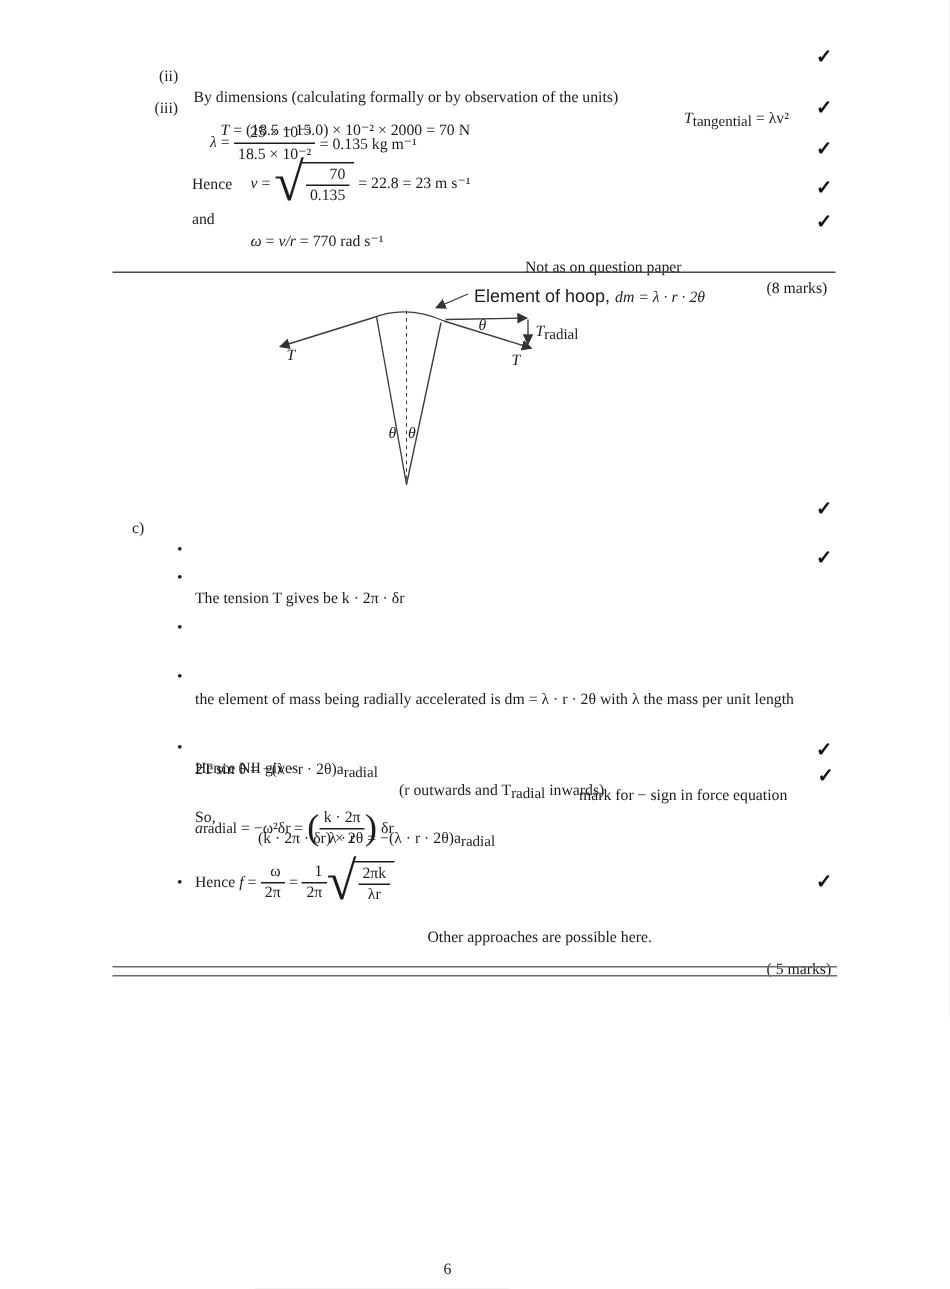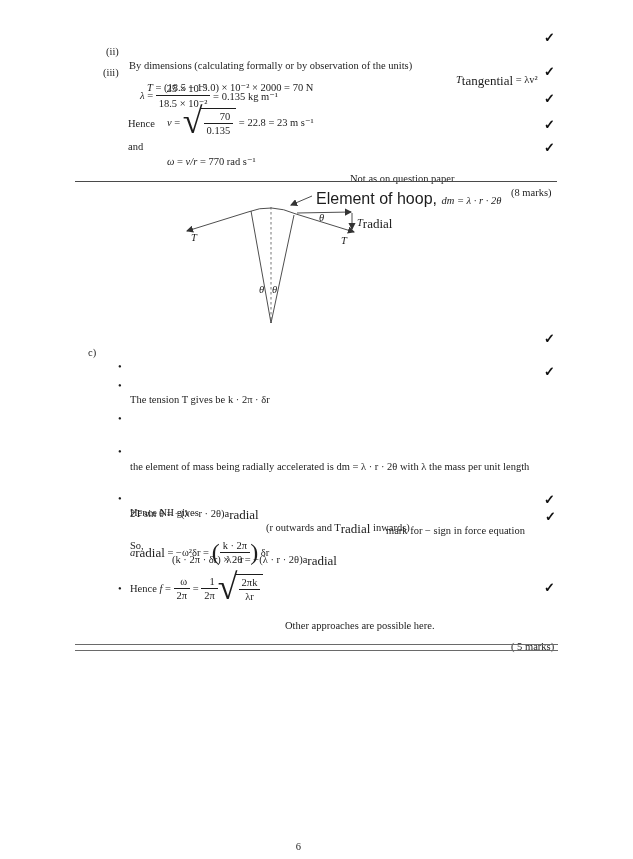--- a/index.html
+++ b/index.html
@@ -5,32 +5,32 @@
   html,body{margin:0;padding:0;background:#e9e9e9;}
   .page{
     position:relative; width:633px; height:859px; background:#ffffff;
     font-family:"Liberation Serif","DejaVu Serif",serif;
     color:#1c1c1c; font-size:10.5px; overflow:hidden; margin:0 auto;
   }
   .row{position:absolute; left:0; width:586px; white-space:pre; line-height:14px;}
   .abs{position:absolute; white-space:pre;}
   .mrow{position:absolute; display:inline-flex; align-items:center; white-space:pre;}
   i{font-style:italic;}
-  sub{font-size:13px; vertical-align:-2px; font-style:normal;}
+  sub{font-size:10px; vertical-align:-2px; font-style:normal;}
   .frac{display:inline-block; text-align:center; vertical-align:middle;}
   .frac .num{display:block; border-bottom:0.9px solid #1c1c1c; padding:0 3px 1px;text-align:right;}
   .frac .den{display:block; padding:1px 3px 0;}
   .sqrt{display:inline-flex; align-items:center;}
   .rsym{font-size:36px; line-height:0; font-weight:300; transform:translateY(-1px); letter-spacing:-2px;}
   .rbody{border-top:1px solid #1c1c1c; padding:2px 3px 0 3px;}
   .bigp{font-size:24px; font-weight:300; line-height:0; transform:translateY(-1px);}
   .tick{position:absolute; font-size:13px; font-weight:bold; color:#111;}
   .hr1{position:absolute; left:75px; width:482px; border-top:1.2px solid #4a4a4a;}
   .hr2{position:absolute; left:75px; width:483px; height:5px; border-top:1.1px solid #6a6a6a; border-bottom:1.1px solid #6a6a6a;}
-  .sans{font-family:"Liberation Sans","DejaVu Sans",sans-serif; font-size:16px;}
+  .sans{font-family:"Liberation Sans","DejaVu Sans",sans-serif; font-size:12px;}
   .bullet{position:absolute; left:118px;}
   .wrap{position:absolute; left:130px; width:448px; white-space:normal; line-height:15px;}
   svg{position:absolute; left:0; top:186px;}
   .dlabel{position:absolute; white-space:pre;}
 </style>
 </head>
 <body>
 
 <div class="page">
 

